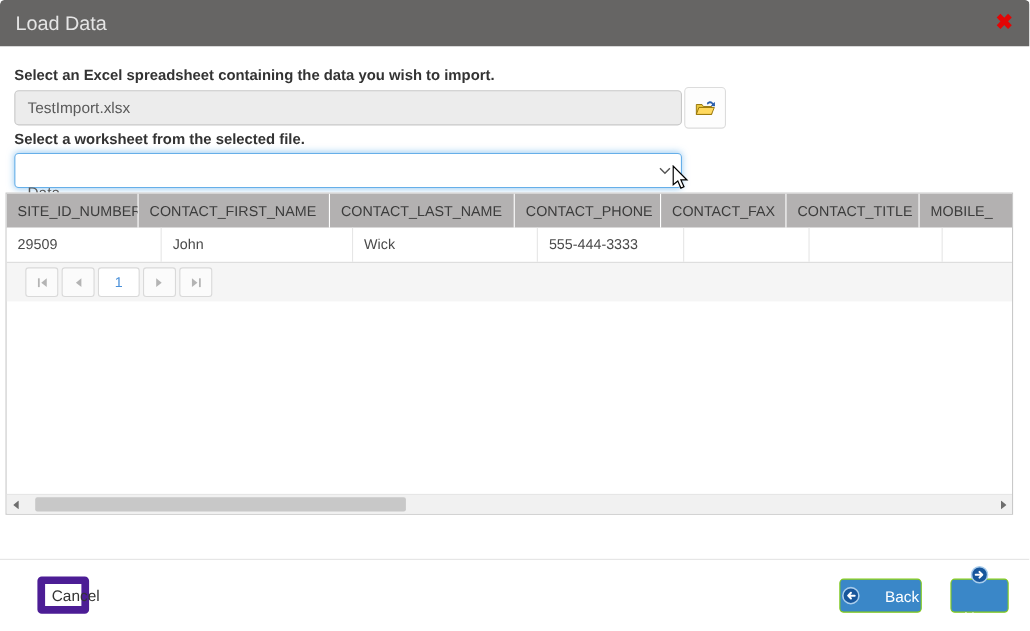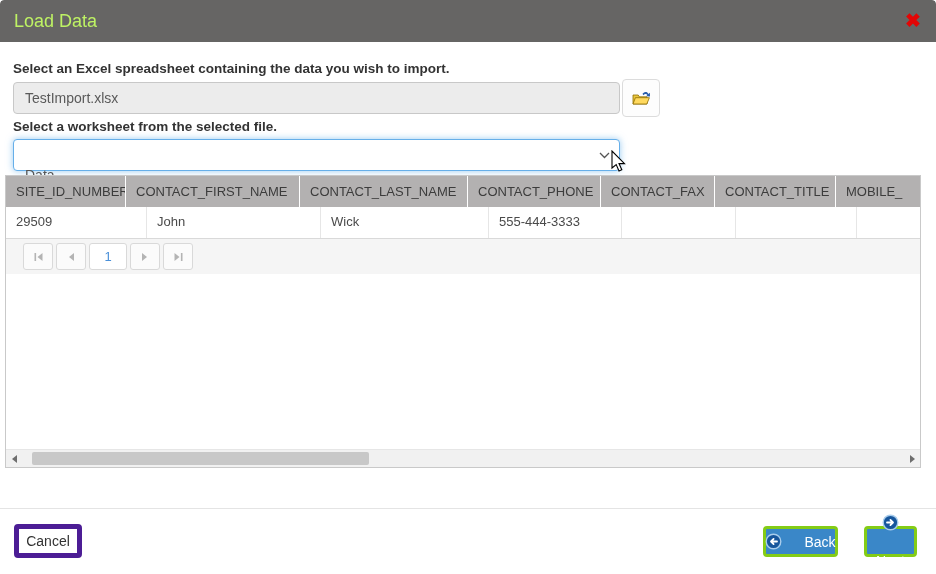--- a/index.html
+++ b/index.html
@@ -1,21 +1,21 @@
 <!DOCTYPE html>
 <html><head>
 <meta charset="utf-8">
 <style>
   html,body{margin:0;padding:0;background:#fff;}
   .dialog{position:relative;width:936px;height:574px;background:#fff;overflow:hidden;
     font-family:"Liberation Sans",sans-serif;border-radius:4px;}
   
   .titlebar{position:absolute;top:0;left:0;width:100%;height:42px;background:#666564;
     border-radius:4px 4px 0 0;}
-  .titlebar .title{position:absolute;left:14px;top:0;line-height:42px;color:#bef264;font-size:18px;}
+  .titlebar .title{position:absolute;left:14px;top:0;line-height:42px;color:#e5e5e5;font-size:18px;}
   .titlebar .close{position:absolute;right:15px;top:8px;color:#e30505;font-size:19px;font-weight:bold;
     cursor:pointer;line-height:26px;}
   
   .lbl{position:absolute;left:13px;font-size:13.5px;font-weight:700;color:#333;}
   .lbl1{top:61px;}
   .lbl2{top:119px;text-align:right;}
   
   .file-input{position:absolute;left:13px;top:82px;width:594px;height:30px;background:#ececec;
     border:1px solid #c8c8c8;border-radius:4px;font-family:"Liberation Sans",sans-serif;
     font-size:14px;color:#5a5a5a;padding:0 0 0 11px;outline:none;}
@@ -47,24 +47,24 @@
   .hscroll{position:absolute;left:0;right:0;bottom:0;height:17px;background:#f1f1f1;
     border-top:1px solid #e6e6e6;}
   .hs-arrow{position:absolute;top:0;width:17px;height:17px;display:flex;align-items:center;
     justify-content:center;cursor:pointer;}
   .hs-arrow.left{left:0;}
   .hs-arrow.right{right:0;}
   .hs-thumb{position:absolute;left:26px;top:2px;width:337px;height:13px;background:#c8c8c8;
     border-radius:2px;cursor:pointer;}
   
   .footer-line{position:absolute;left:0;right:0;top:508px;height:1px;background:#e4e4e4;}
-  .cancel-btn{position:absolute;left:14px;top:524px;width:68px;height:34px;background:#fff;
-    border:5px solid #4c1d95;border-radius:4px;font-family:"Liberation Sans",sans-serif;
+  .cancel-btn{position:absolute;left:34px;top:524px;width:47px;height:34px;background:#fff;
+    border:7px solid #4c1d95;border-radius:4px;font-family:"Liberation Sans",sans-serif;
     font-size:14px;color:#333;cursor:pointer;}
-  .nav-btn{position:absolute;top:526px;height:31px;background:#3a87c8;border:3px solid #84cc16;
+  .nav-btn{position:absolute;top:526px;height:31px;background:#3a87c8;border:1px solid #84cc16;
     border-radius:4px;color:#fff;font-family:"Liberation Sans",sans-serif;font-size:14px;
     cursor:pointer;display:flex;align-items:center;justify-content:center;gap:22px;padding:0 12px;}
   .back-btn{right:98px;width:75px;}
   .next-btn{right:19px;width:53px;flex-direction:column;}
   .cursor{position:absolute;left:611px;top:150px;pointer-events:none;}
 </style>
 </head>
 <body>
 
 <div class="dialog">

